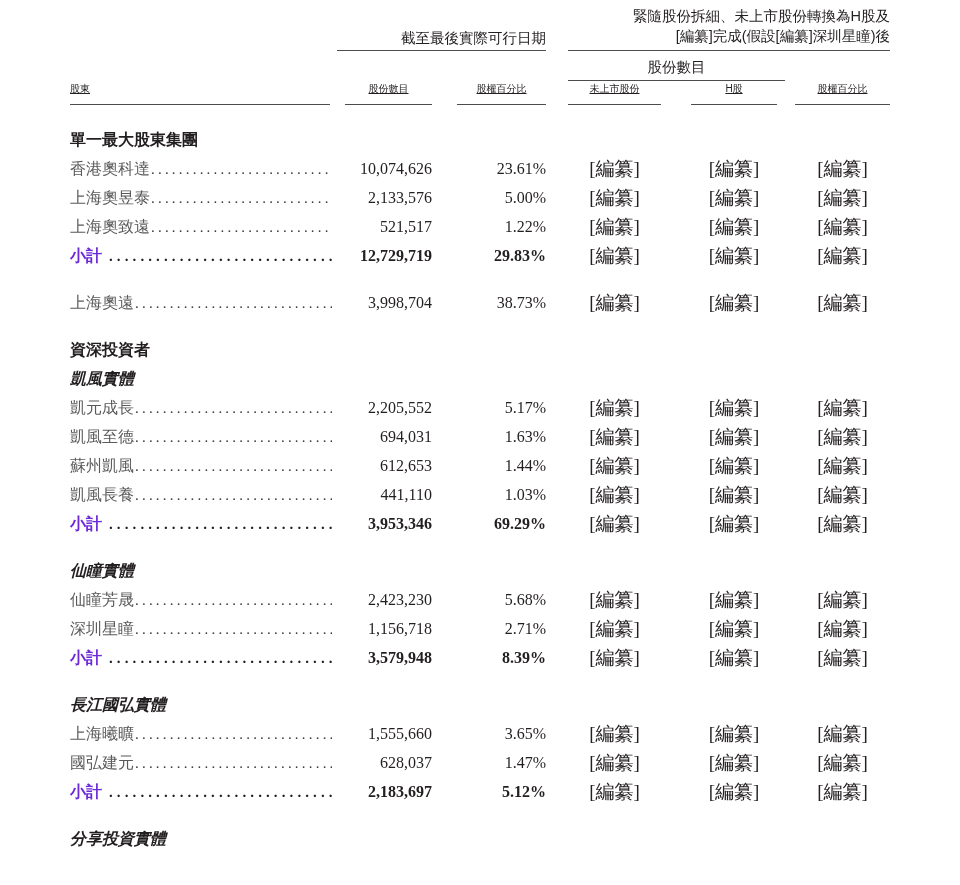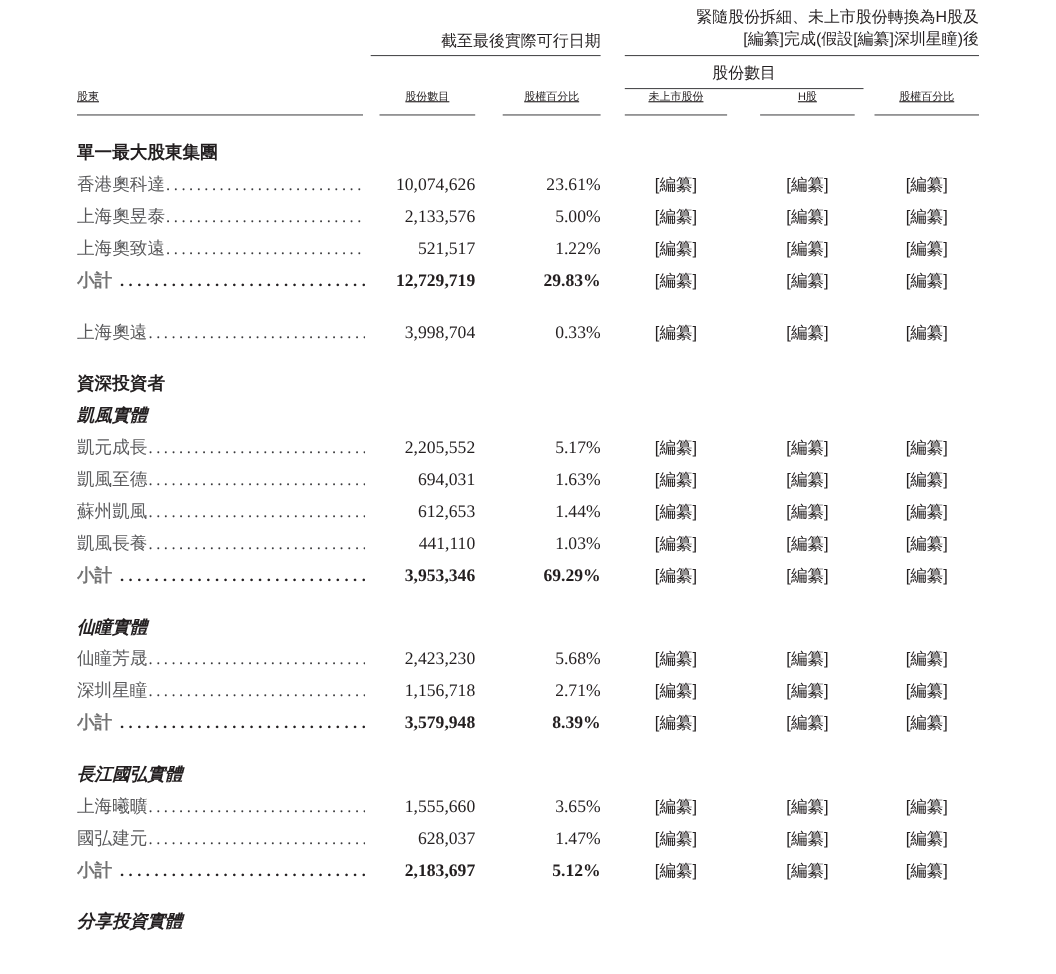--- a/index.html
+++ b/index.html
@@ -132,21 +132,21 @@
     overflow: hidden;
     white-space: nowrap;
     color: #3a3a3c;
     font-family: "Liberation Serif", "DejaVu Serif", serif;
     letter-spacing: 3.2px;
     font-size: 15px;
     margin-left: 1px;
   }
 
   .row.total .name-cell .nm {
-    color: #737373;
+    color: #6d28d9;
     font-weight: bold;
   }
   .row.total .name-cell .dots {
     color: #231f20;
     font-weight: bold;
     letter-spacing: 4.1px;
     margin-left: 7px;
   }
 
   .num {
@@ -161,23 +161,23 @@
   }
   .row.total .num { font-weight: bold; }
 
   .num.c1 { left: 332px; width: 100px; }
   .num.c2 { left: 446px; width: 100px; }
 
   .brk {
     position: absolute;
     top: 2px;
     text-align: center;
-    font-size: 15px;
+    font-size: 19px;
     line-height: 24px;
-    font-family: Liberation Sans, sans-serif;
+    font-family: Liberation Serif, serif;
     color: #231f20;
     white-space: nowrap;
   }
   .brk.c3 { left: 568px; width: 93px; }
   .brk.c4 { left: 691px; width: 86px; }
   .brk.c5 { left: 795px; width: 95px; }
 </style>
 </head>
 <body>
 
@@ -261,21 +261,21 @@
         <div class="brk c4">[編纂]</div>
         <div class="brk c5">[編纂]</div>
       </div>
       <div class="row spacer"></div>
       <div class="row">
         <div class="name-cell">
           <span class="nm">上海奧遠</span>
           <span class="dots">............................................................</span>
         </div>
         <div class="num c1">3,998,704</div>
-        <div class="num c2">0.33%</div>
+        <div class="num c2">38.73%</div>
         <div class="brk c3">[編纂]</div>
         <div class="brk c4">[編纂]</div>
         <div class="brk c5">[編纂]</div>
       </div>
       <div class="row spacer"></div>
       <div class="row">
         <div class="sect-head">資深投資者</div>
       </div>
       <div class="row">
         <div class="ent-head">凱風實體</div>

